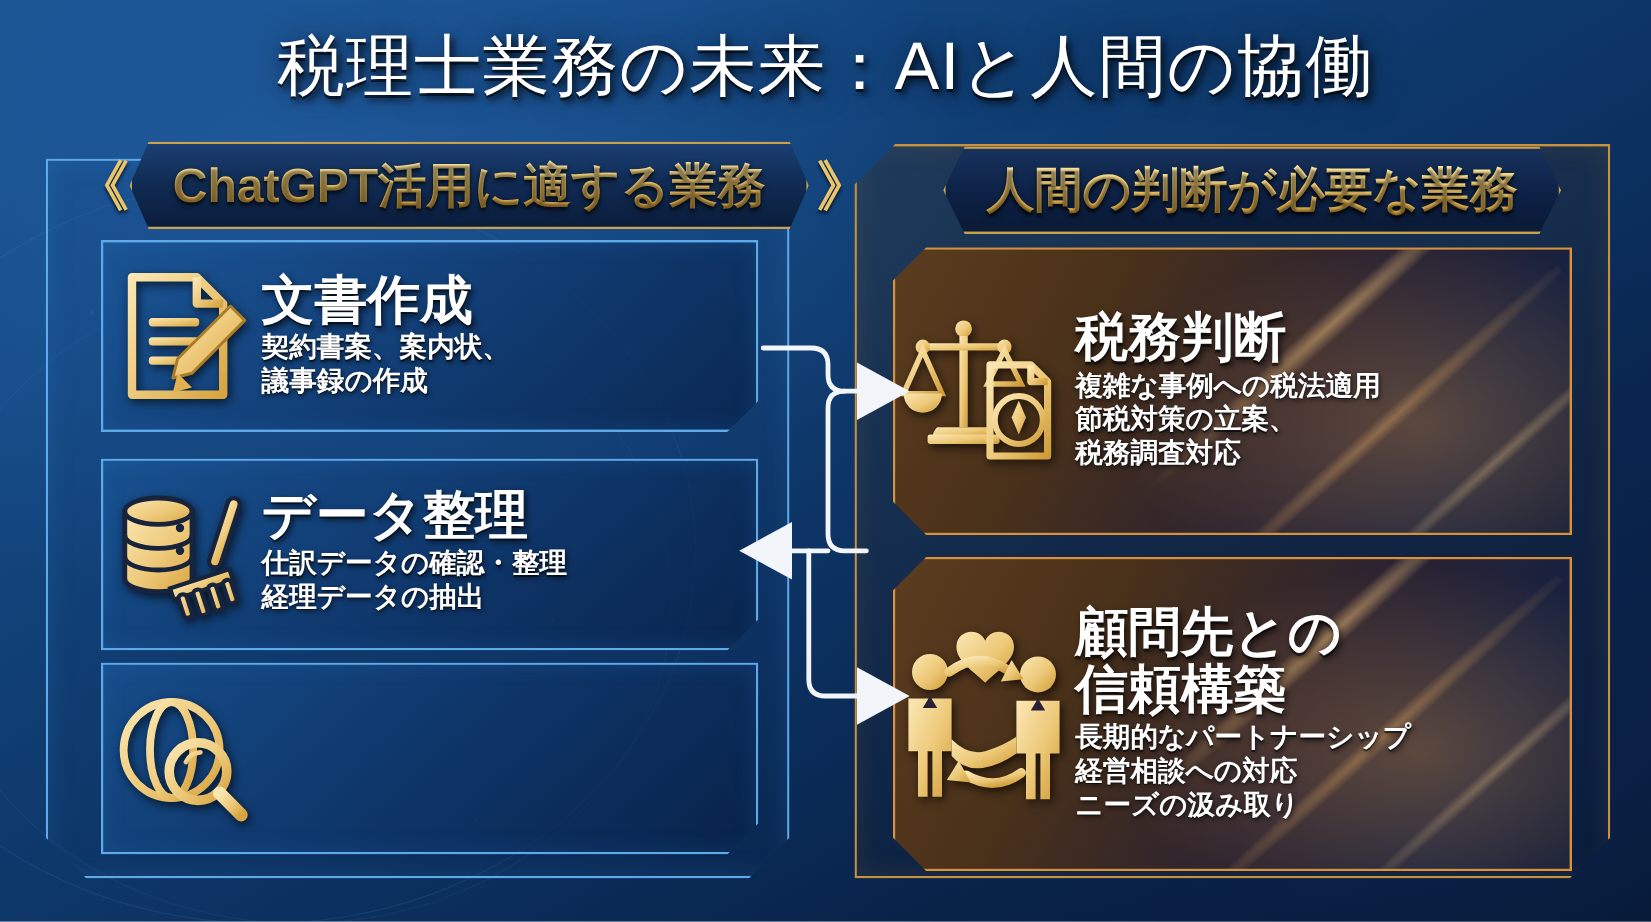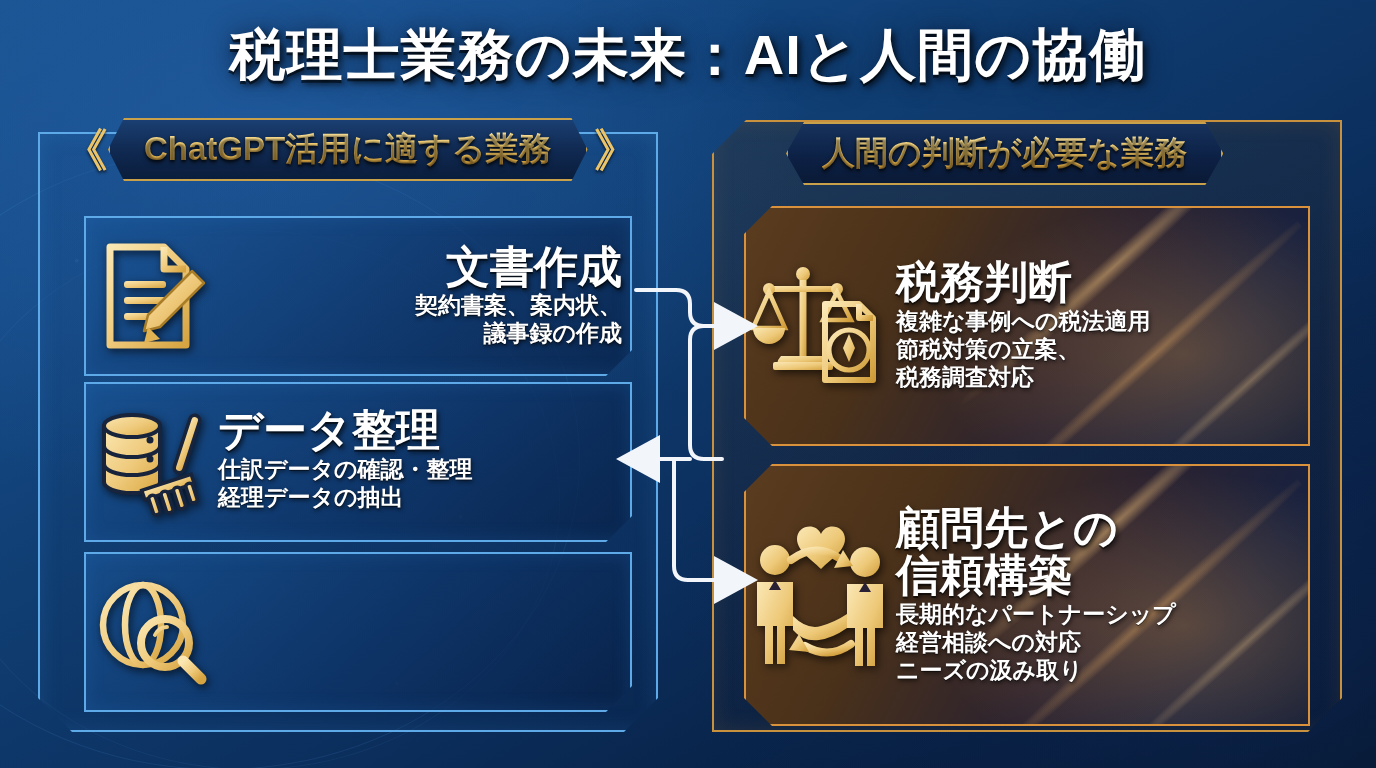--- a/index.html
+++ b/index.html
@@ -33,21 +33,21 @@
     border-radius:50%;
     border:1px solid rgba(110,185,255,.10);
     pointer-events:none;
   }
   .bg-arc.b { left:-60px; top:230px; width:620px; height:540px; border-color:rgba(110,185,255,.07); }
 
   
   #page-title {
     position:absolute; left:0; top:18px; width:1376px;
     text-align:center;
-    font-size:56px; font-weight:bold; color:#ffffff;
+    font-size:56px; font-weight:normal; color:#ffffff;
     letter-spacing:1px;
     text-shadow:
       0 3px 0 rgba(0,0,0,.55),
       3px 4px 6px rgba(0,0,0,.75),
       0 0 26px rgba(10,30,60,.9);
     white-space:nowrap;
   }
 
   
   .panel { position:absolute; }
@@ -90,37 +90,37 @@
   #left-header-wrap .hdr-plate {
     clip-path:polygon(16px 0, calc(100% - 16px) 0, 100% 50%, calc(100% - 16px) 100%, 16px 100%, 0 50%);
     padding:7px 34px;
   }
   #right-header-wrap .hdr-plate {
     clip-path:polygon(18px 0, calc(100% - 18px) 0, 100% 50%, calc(100% - 18px) 100%, 18px 100%, 0 50%);
     padding:7px 34px;
     background:linear-gradient(180deg,#16325c 0%, #0d2146 55%, #0a1a36 100%);
   }
   .hdr-text {
-    font-size:33px; font-weight:bold; white-space:nowrap;
+    font-size:40px; font-weight:bold; white-space:nowrap;
     background:linear-gradient(180deg,#ffeaa7 0%, #f0c96a 45%, #c89434 100%);
     -webkit-background-clip:text; background-clip:text; color:transparent;
     text-shadow:0 2px 2px rgba(0,0,0,.45);
     filter:drop-shadow(0 2px 2px rgba(0,0,0,.6));
   }
 
   
   .lcard {
     position:absolute; left:84px; width:548px; height:160px;
     border:2px solid #5ea9e8;
     clip-path:polygon(0 0, 100% 0, 100% calc(100% - 26px), calc(100% - 26px) 100%, 0 100%);
     background:linear-gradient(135deg, rgba(26,86,152,.62) 0%, rgba(14,52,104,.66) 55%, rgba(8,32,70,.70) 100%);
     display:flex; align-items:center;
     box-shadow:0 0 18px rgba(40,120,200,.22) inset;
   }
-  #lcard-1 { top:216px;text-align:right; }
+  #lcard-1 { top:200px; }
   #lcard-2 { top:382px;font-family:Liberation Mono, monospace; }
   #lcard-3 { top:552px; }
 
   .lcard .icon { width:132px; min-width:132px; display:flex; align-items:center; justify-content:center; }
   .lcard .body { flex:1; padding-right:8px; }
 
   .card-title-wh {
     color:#ffffff; font-weight:bold; font-size:44px; line-height:1.02;
     text-shadow:0 2px 0 rgba(0,0,0,.5), 2px 3px 5px rgba(0,0,0,.7);
     margin-bottom:2px;

